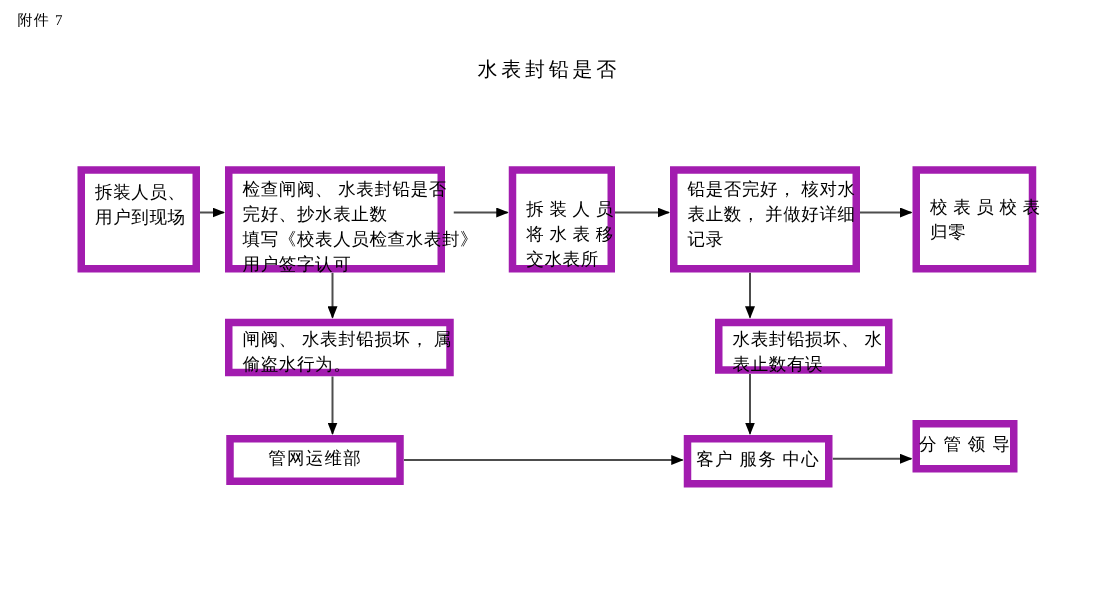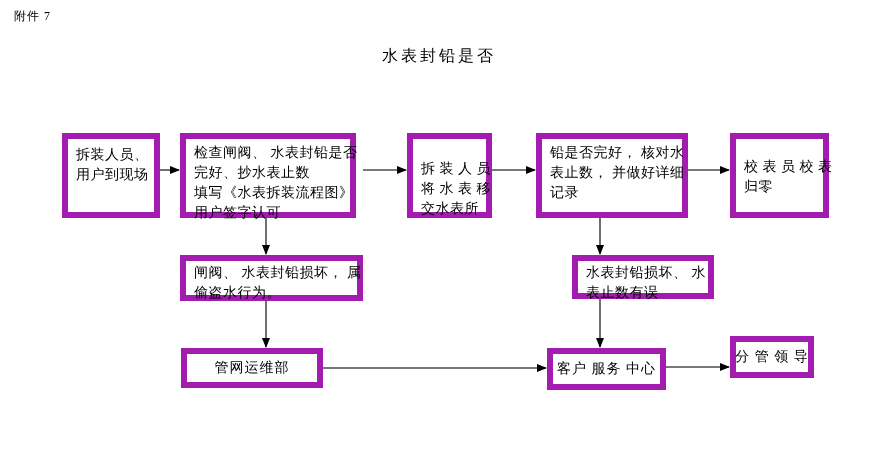--- a/index.html
+++ b/index.html
@@ -92,21 +92,21 @@
     <line x1="688" y1="170" x2="729" y2="170" stroke="#4d4d4d" stroke-width="1.6" marker-end="url(#arr)"></line>
     <line x1="266" y1="218" x2="266" y2="254" stroke="#4d4d4d" stroke-width="1.6" marker-end="url(#arr)"></line>
     <line x1="600" y1="218" x2="600" y2="254" stroke="#4d4d4d" stroke-width="1.6" marker-end="url(#arr)"></line>
     <line x1="266" y1="301" x2="266" y2="347" stroke="#4d4d4d" stroke-width="1.6" marker-end="url(#arr)"></line>
     <line x1="600" y1="299" x2="600" y2="347" stroke="#4d4d4d" stroke-width="1.6" marker-end="url(#arr)"></line>
     <line x1="323" y1="368" x2="546" y2="368" stroke="#4d4d4d" stroke-width="1.6" marker-end="url(#arr)"></line>
     <line x1="666" y1="367" x2="729" y2="367" stroke="#4d4d4d" stroke-width="1.6" marker-end="url(#arr)"></line>
   </svg>
 
   <div class="node" id="n-arrive"><div>拆装人员、</div><div>用户到现场</div></div>
-  <div class="node" id="n-check"><div>检查闸阀、 水表封铅是否</div><div>完好、抄水表止数</div><div>填写《水表拆装流程图》</div><div>用户签字认可</div></div>
+  <div class="node" id="n-check"><div>检查闸阀、 水表封铅是否</div><div>完好、抄水表止数</div><div>填写《校表人员检查水表封》</div><div>用户签字认可</div></div>
   <div class="node" id="n-transfer"><div>拆 装 人 员</div><div>将 水 表 移</div><div>交水表所</div></div>
   <div class="node" id="n-verify"><div>铅是否完好， 核对水</div><div>表止数， 并做好详细</div><div>记录</div></div>
   <div class="node" id="n-reset"><div>校 表 员 校 表</div><div>归零</div></div>
   <div class="node" id="n-theft"><div>闸阀、 水表封铅损坏， 属</div><div>偷盗水行为。</div></div>
   <div class="node" id="n-sealerr"><div>水表封铅损坏、 水</div><div>表止数有误</div></div>
   <div class="node centered" id="n-pipeline">管网运维部</div>
   <div class="node centered" id="n-customer">客户 服务 中心</div>
   <div class="node centered" id="n-leader">分 管 领 导</div>
 
 </div>

